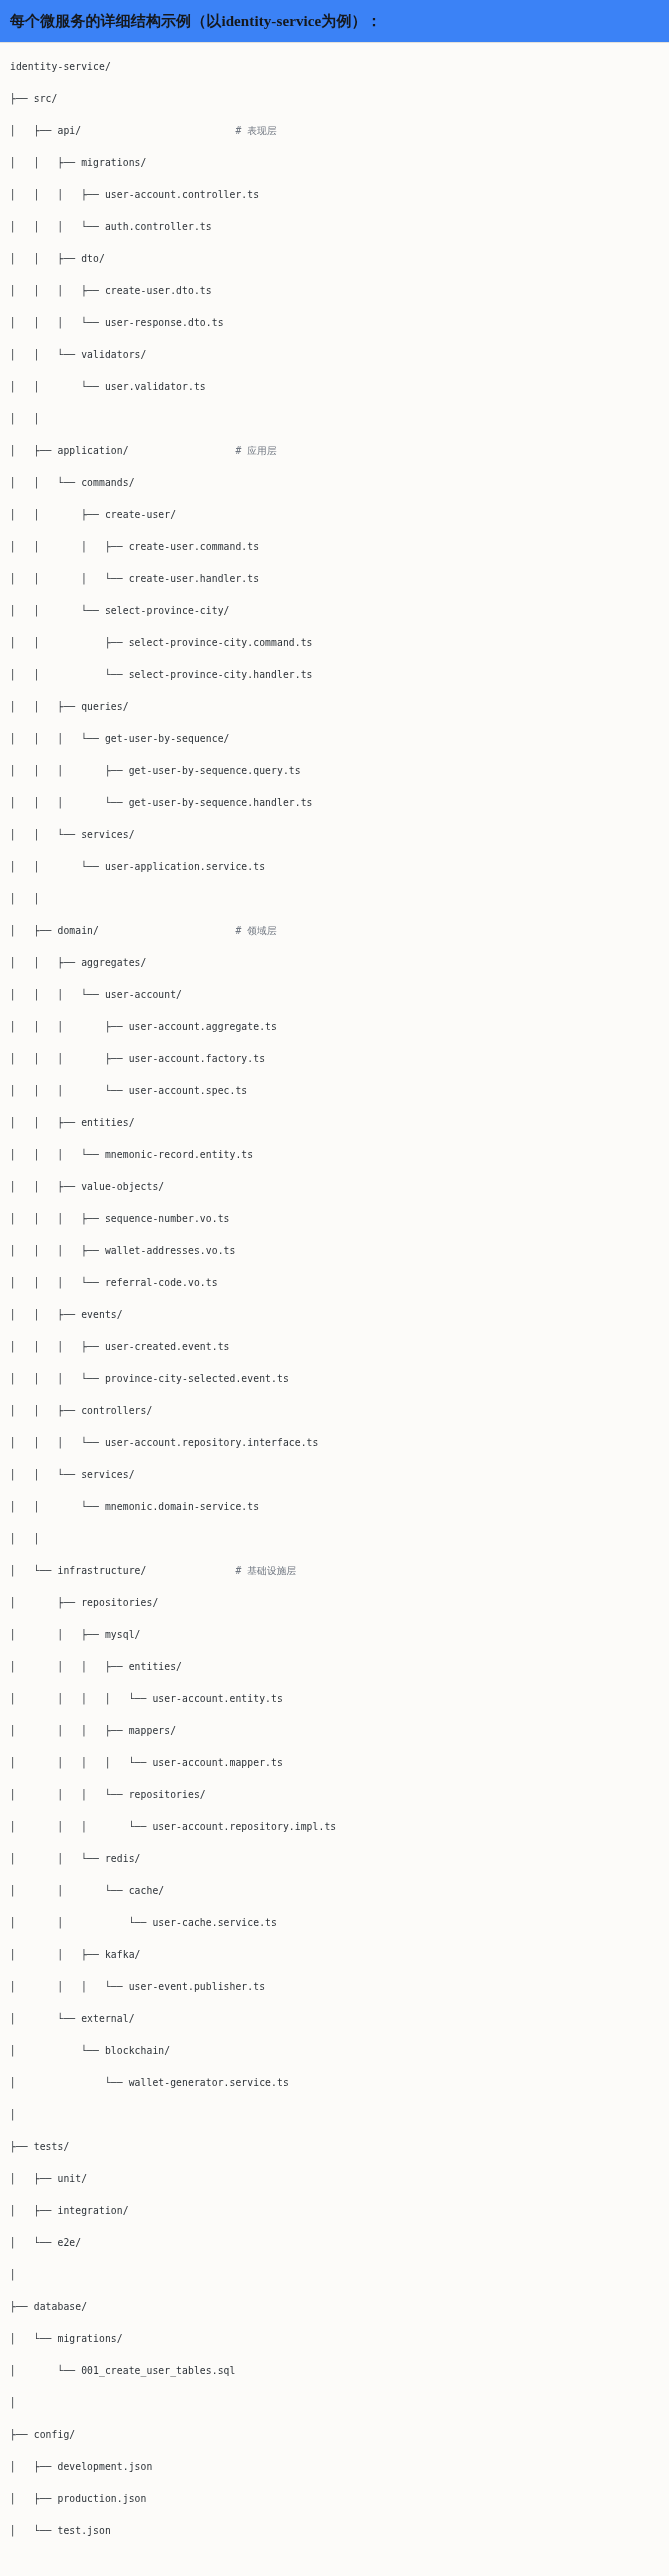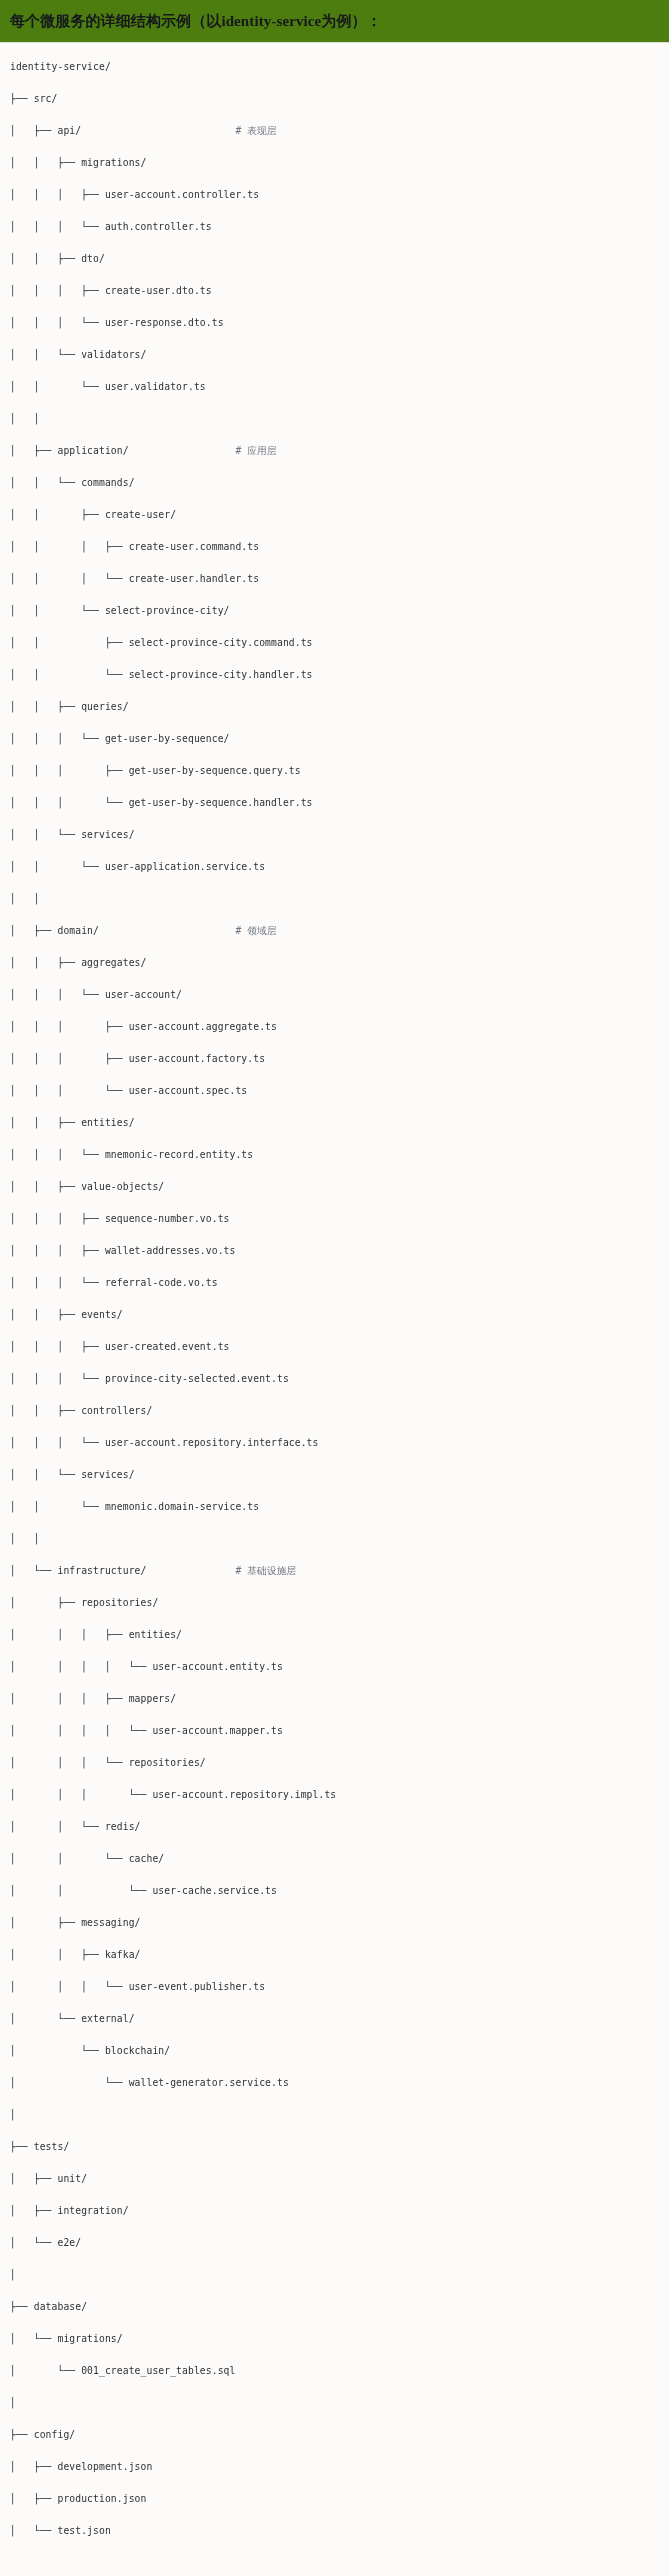--- a/index.html
+++ b/index.html
@@ -11,21 +11,21 @@
   }
   body {
     width: 669px;
     font-family: "Liberation Sans", sans-serif;
     color: #1f2328;
     -webkit-font-smoothing: antialiased;
   }
 
   
   .doc-header {
-    background: #4d7c0f;
+    background: #3b82f6;
     padding: 11.3px 10px 10px 10px;
     border-bottom: 0.6px solid #e3e1dc;
   }
   .doc-header h1 {
     margin: 0;
     font-size: 15px;
     line-height: 1.35;
     font-weight: 700;
     letter-spacing: 0.1px;
     color: #15181c;
@@ -104,30 +104,30 @@
 <span class="row">│   │   ├── events/</span>
 <span class="row">│   │   │   ├── user-created.event.ts</span>
 <span class="row">│   │   │   └── province-city-selected.event.ts</span>
 <span class="row">│   │   ├── controllers/</span>
 <span class="row">│   │   │   └── user-account.repository.interface.ts</span>
 <span class="row">│   │   └── services/</span>
 <span class="row">│   │       └── mnemonic.domain-service.ts</span>
 <span class="row">│   │</span>
 <span class="row">│   └── infrastructure/               <span class="comment"># 基础设施层</span></span>
 <span class="row">│       ├── repositories/</span>
+<span class="row">│       │   ├── mysql/</span>
 <span class="row">│       │   │   ├── entities/</span>
 <span class="row">│       │   │   │   └── user-account.entity.ts</span>
 <span class="row">│       │   │   ├── mappers/</span>
 <span class="row">│       │   │   │   └── user-account.mapper.ts</span>
 <span class="row">│       │   │   └── repositories/</span>
 <span class="row">│       │   │       └── user-account.repository.impl.ts</span>
 <span class="row">│       │   └── redis/</span>
 <span class="row">│       │       └── cache/</span>
 <span class="row">│       │           └── user-cache.service.ts</span>
-<span class="row">│       ├── messaging/</span>
 <span class="row">│       │   ├── kafka/</span>
 <span class="row">│       │   │   └── user-event.publisher.ts</span>
 <span class="row">│       └── external/</span>
 <span class="row">│           └── blockchain/</span>
 <span class="row">│               └── wallet-generator.service.ts</span>
 <span class="row">│</span>
 <span class="row">├── tests/</span>
 <span class="row">│   ├── unit/</span>
 <span class="row">│   ├── integration/</span>
 <span class="row">│   └── e2e/</span>

